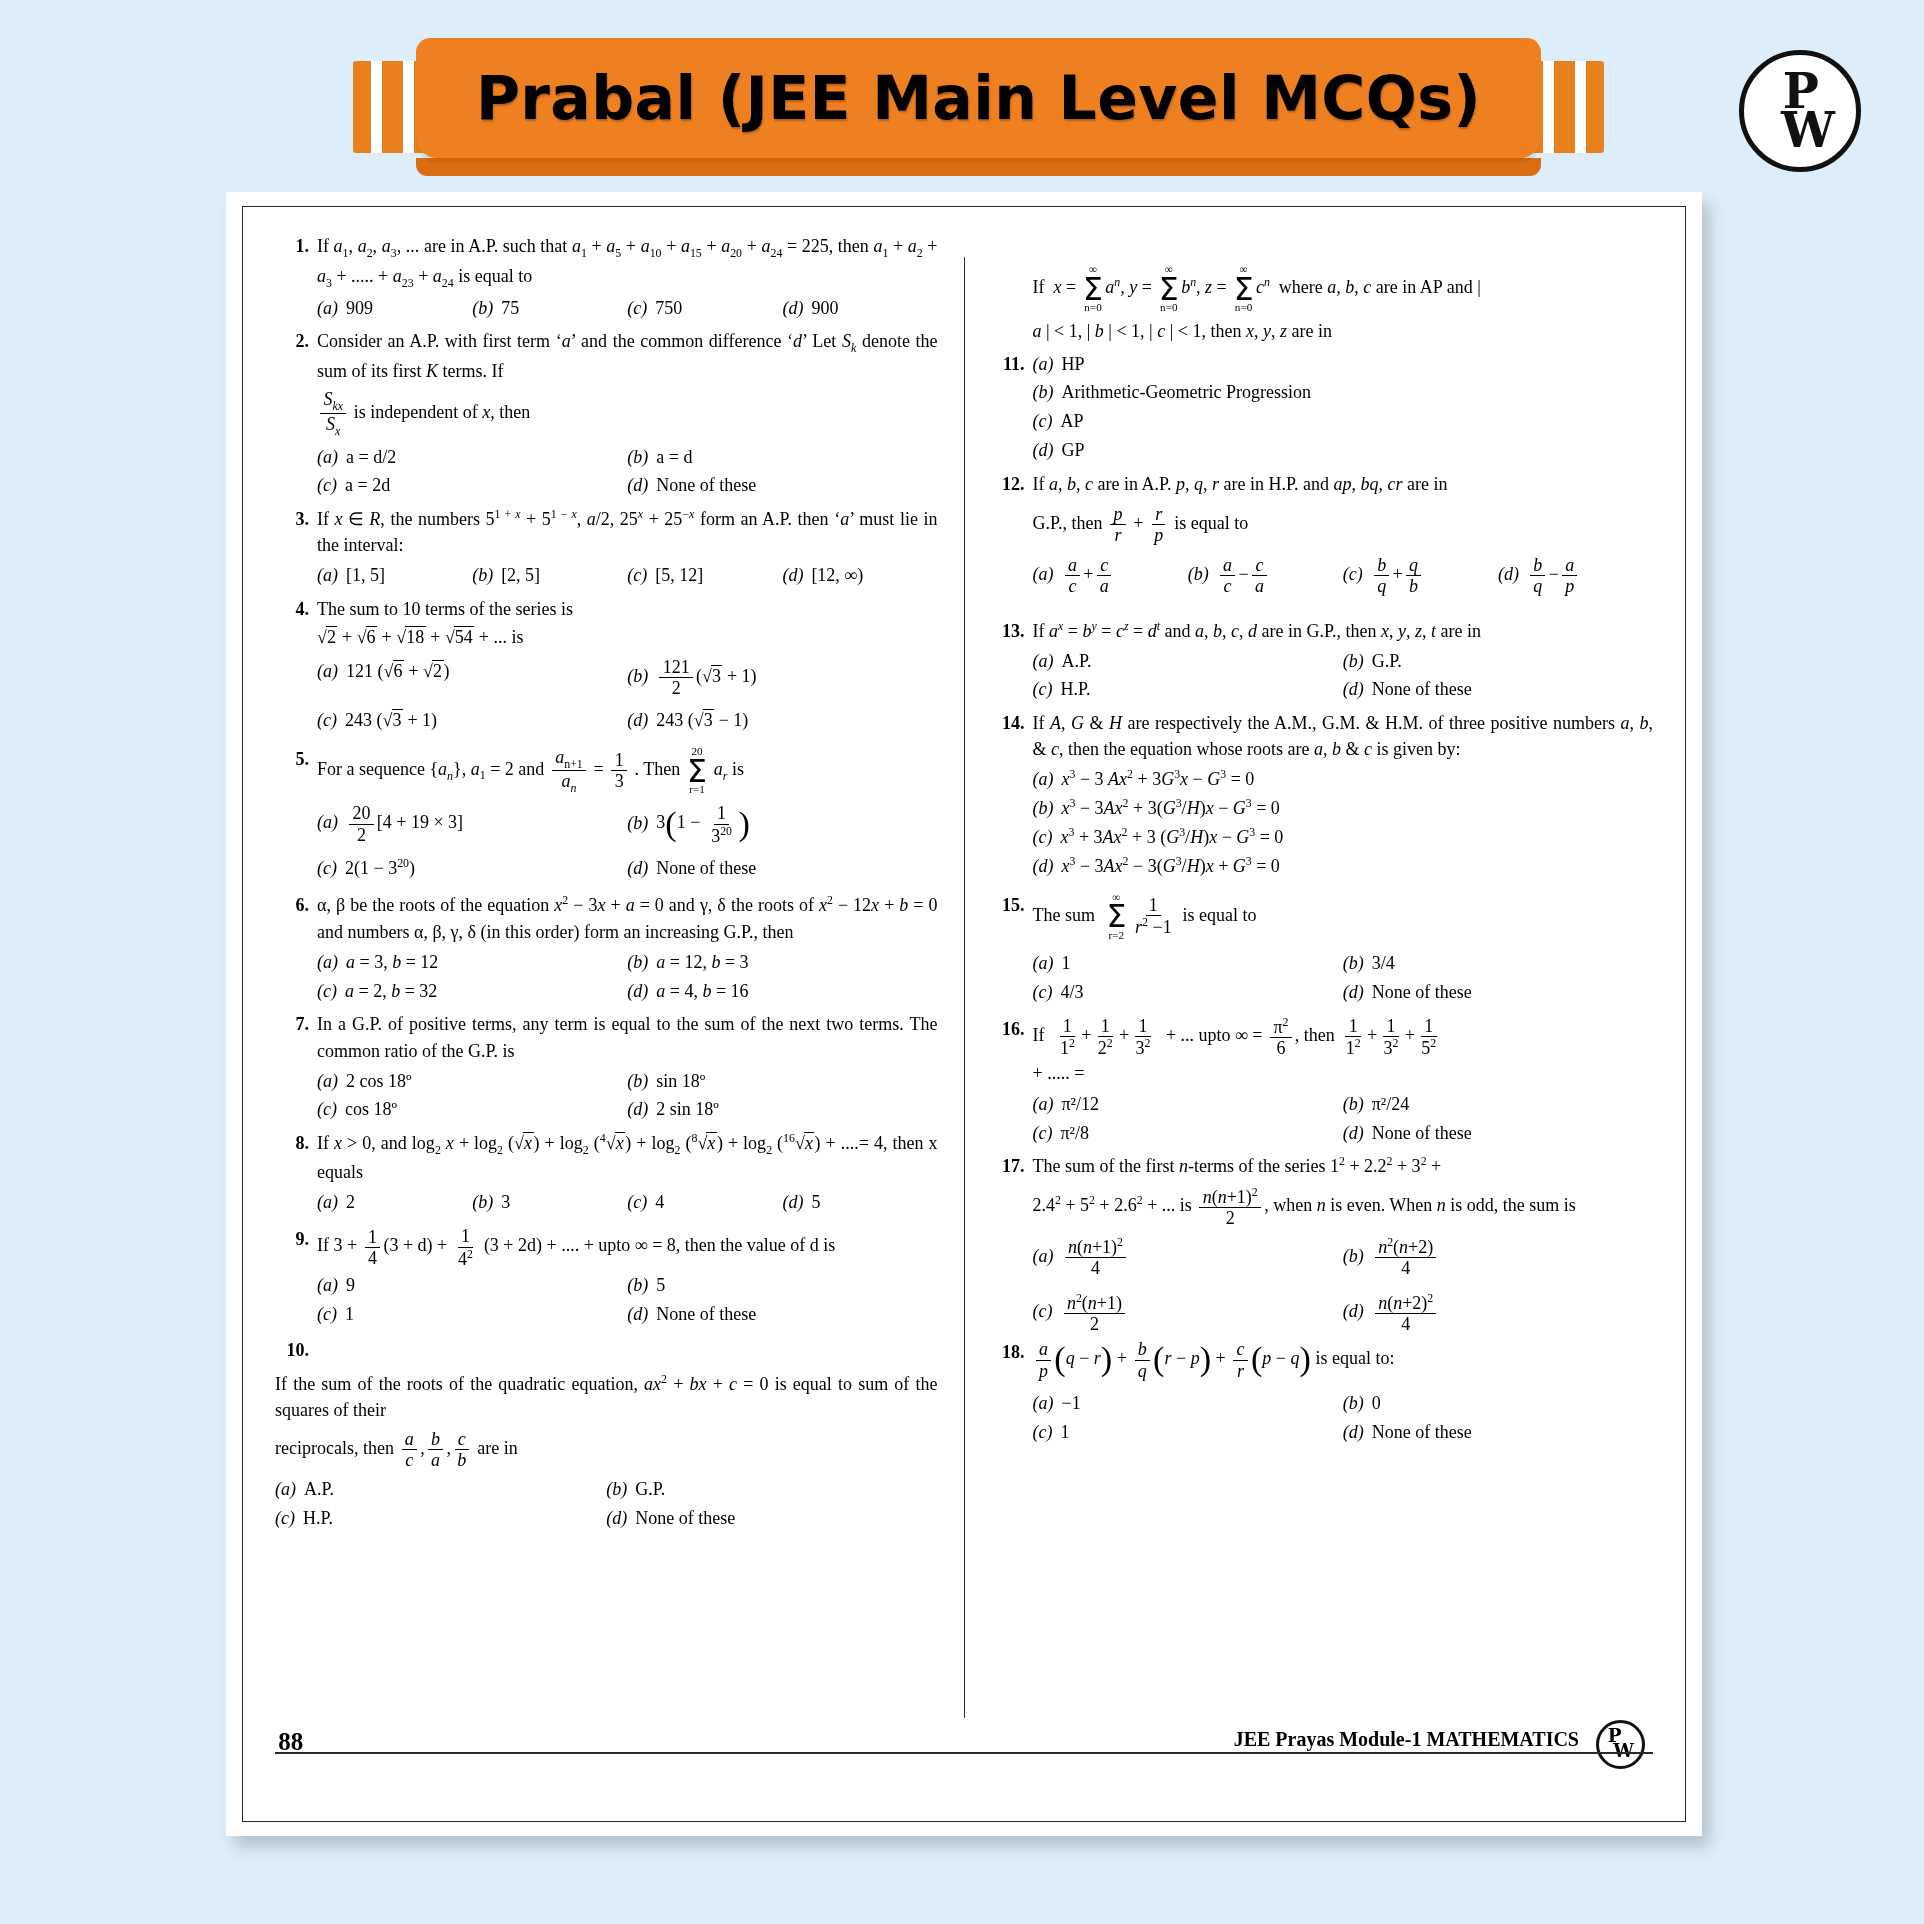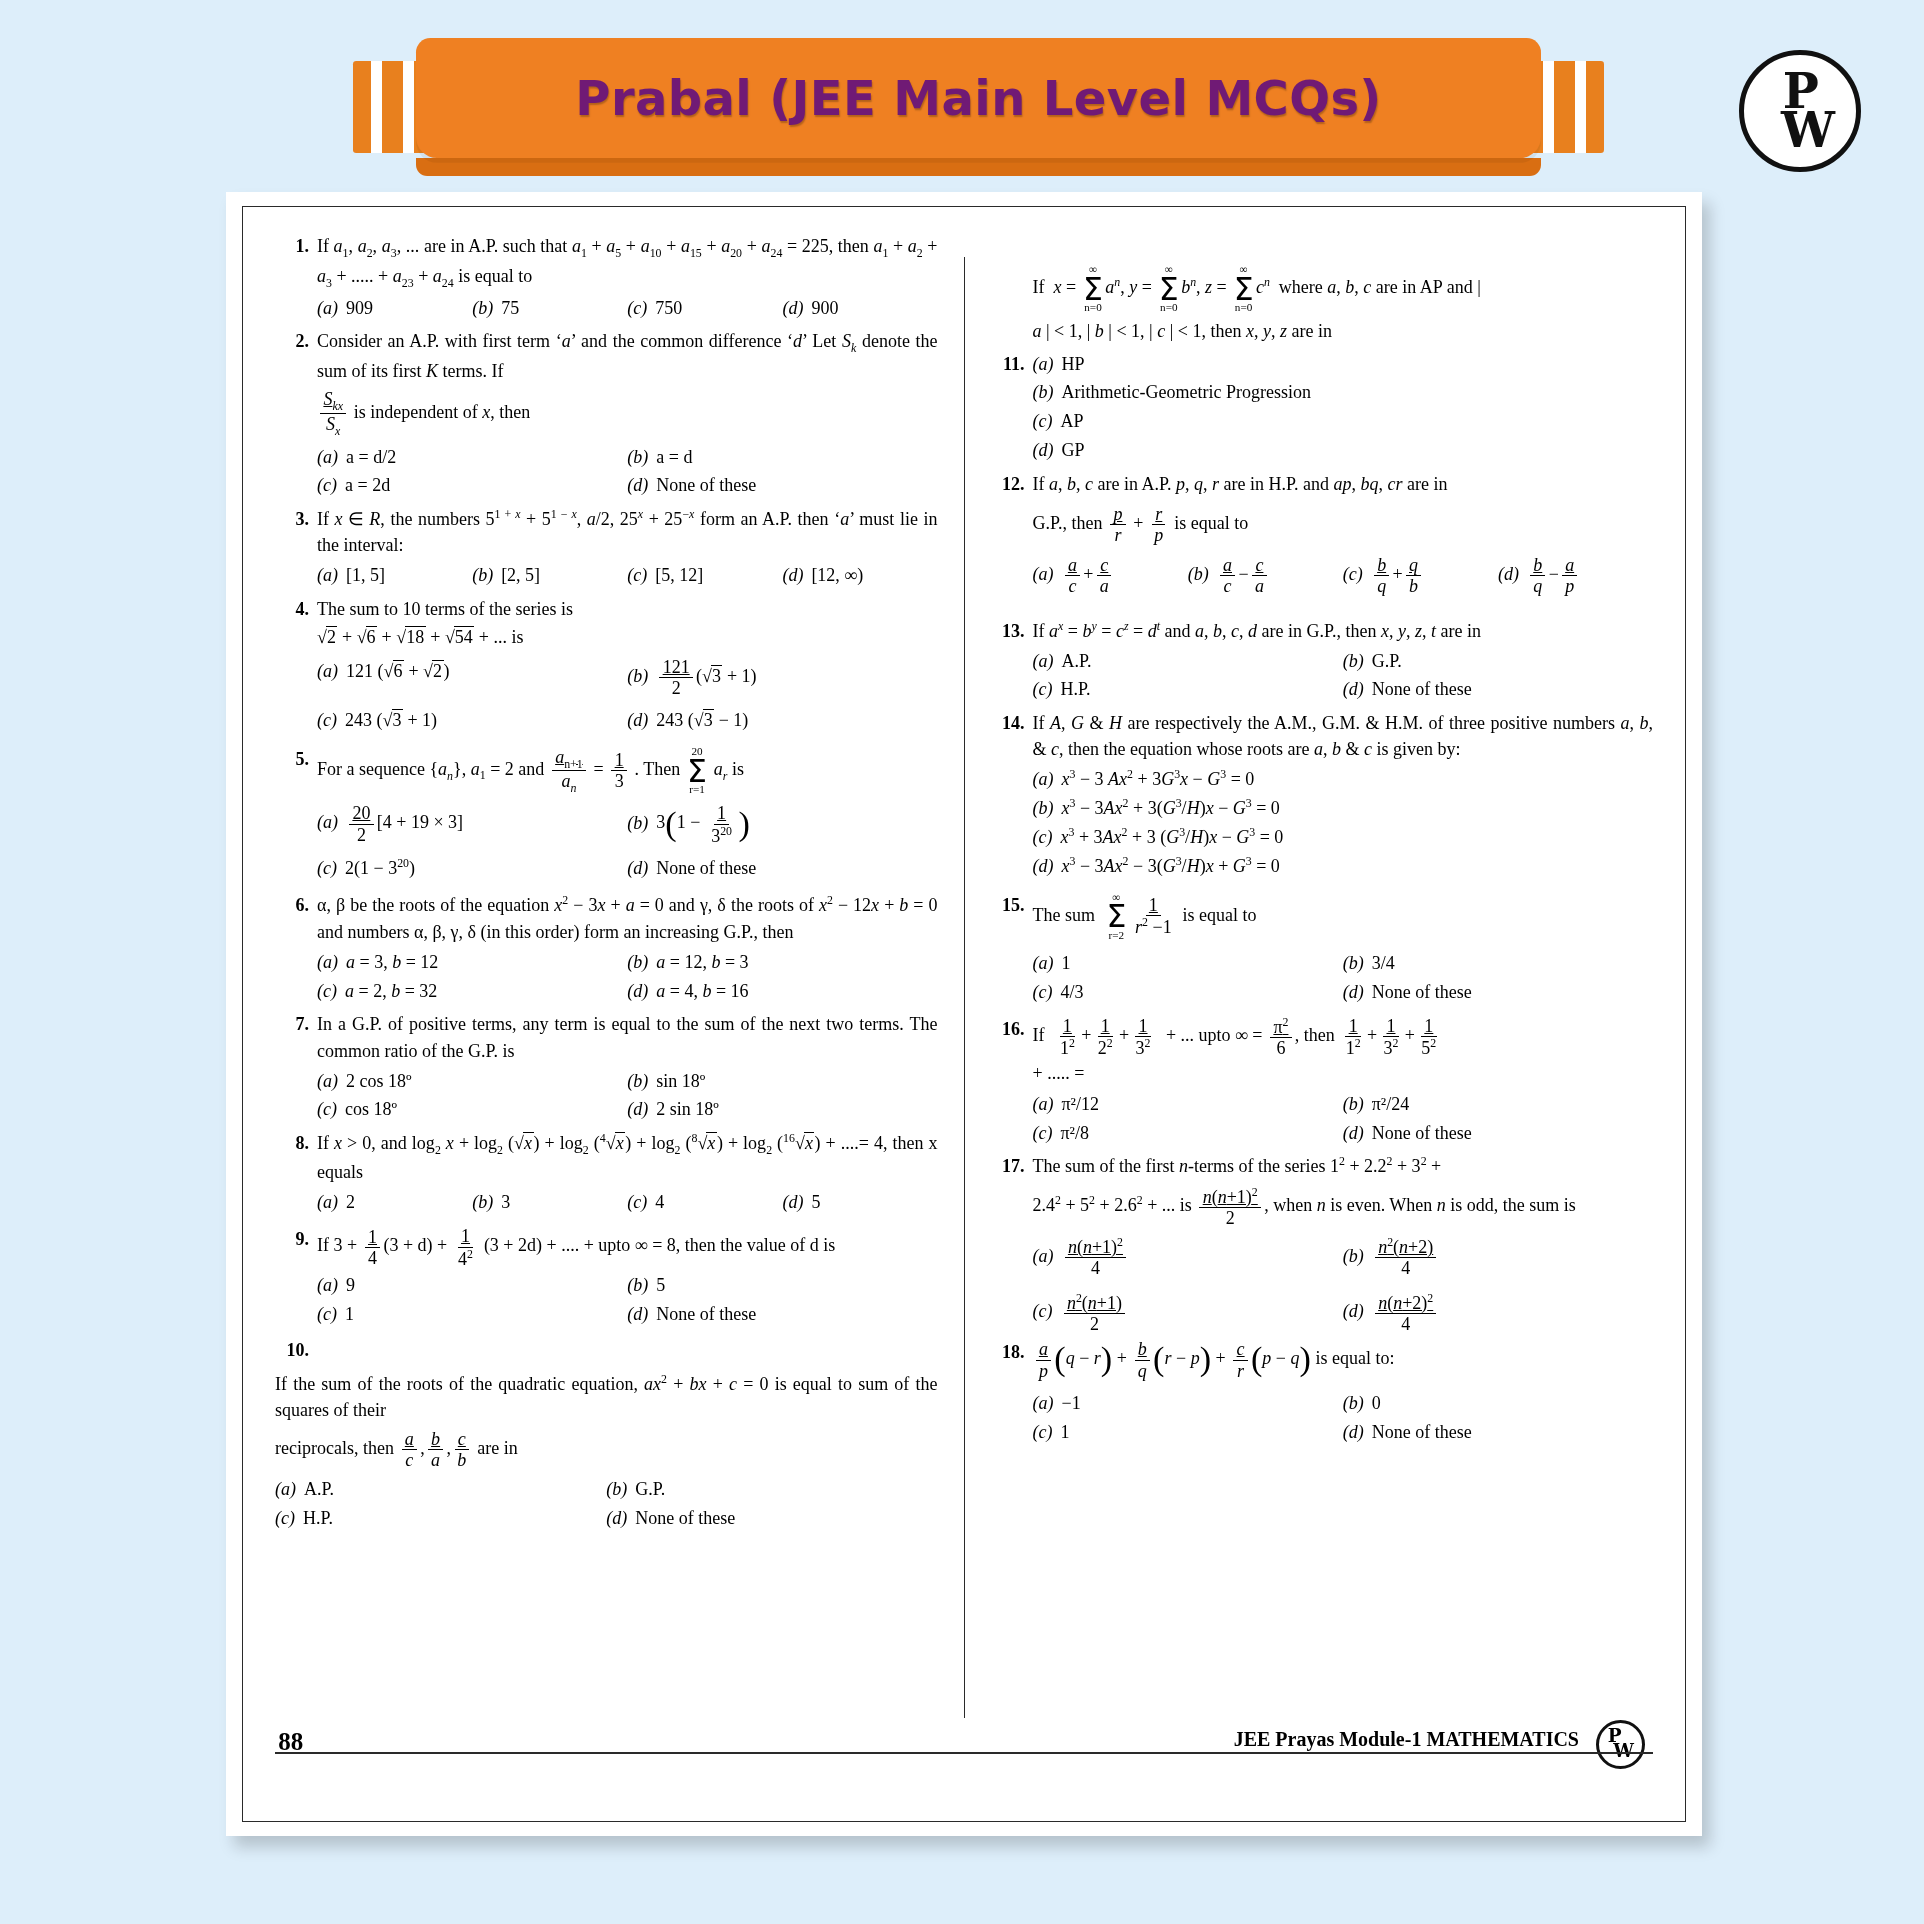--- a/index.html
+++ b/index.html
@@ -32,21 +32,21 @@
   .banner-side.right .s1{right:17.6px;}
   .banner-side.right .s2{right:50px;}
   .banner-main{
     position:absolute;left:63px;right:63px;top:0;height:120px;
     background:#ef8022;
     border-radius:14.4px 14.4px 21px 21px;
     box-shadow:0 4.8px 0 rgba(0,0,0,0.06);
     display:flex;align-items:center;justify-content:center;
   }
   .banner-main .title{
-    color:#701a75;font-size:48px;font-weight:bold;letter-spacing:0.4px;
+    color:#000000;font-size:60px;font-weight:bold;letter-spacing:0.4px;
     font-family:"DejaVu Sans", sans-serif;
     text-shadow:0.8px 1.6px 1.6px rgba(0,0,0,.25);
   }
   .banner-notch{
     position:absolute;left:63px;right:63px;top:120px;height:17.6px;
     background:#d96e12;border-radius:0 0 11.2px 11.2px;
   }
 
   
   .pw-logo{
@@ -101,21 +101,21 @@
   .opts.full .opt{width:100%;}
   .opt{font-size:18px;line-height:1.6;display:flex;align-items:baseline;}
   .opt .lbl{font-style:italic;margin-right:8px;white-space:nowrap;}
   em{font-style:italic;}
 
   
   .frac{
     display:inline-flex;flex-direction:column;align-items:center;
     vertical-align:middle;margin:0 3.2px;line-height:1.12;
   }
-  .frac .n{padding:0 3.2px;border-bottom:1.1px solid #000;text-decoration:underline;}
+  .frac .n{padding:0 3.2px;border-bottom:1.1px solid #000;}
   .frac .d{padding:0 3.2px;}
   sub{font-size:.66em;}
   sup{font-size:.66em;}
   .ovl{border-top:1.1px solid #000;padding:0 1.6px 0 0.8px;margin-left:-0.8px;}
   .sum{
     display:inline-flex;flex-direction:column;align-items:center;
     vertical-align:middle;line-height:1;margin:0 2.4px;
   }
   .sum .top{font-size:.62em;}
   .sum .sig{font-size:1.75em;line-height:.85;font-family:"DejaVu Sans",sans-serif;}

